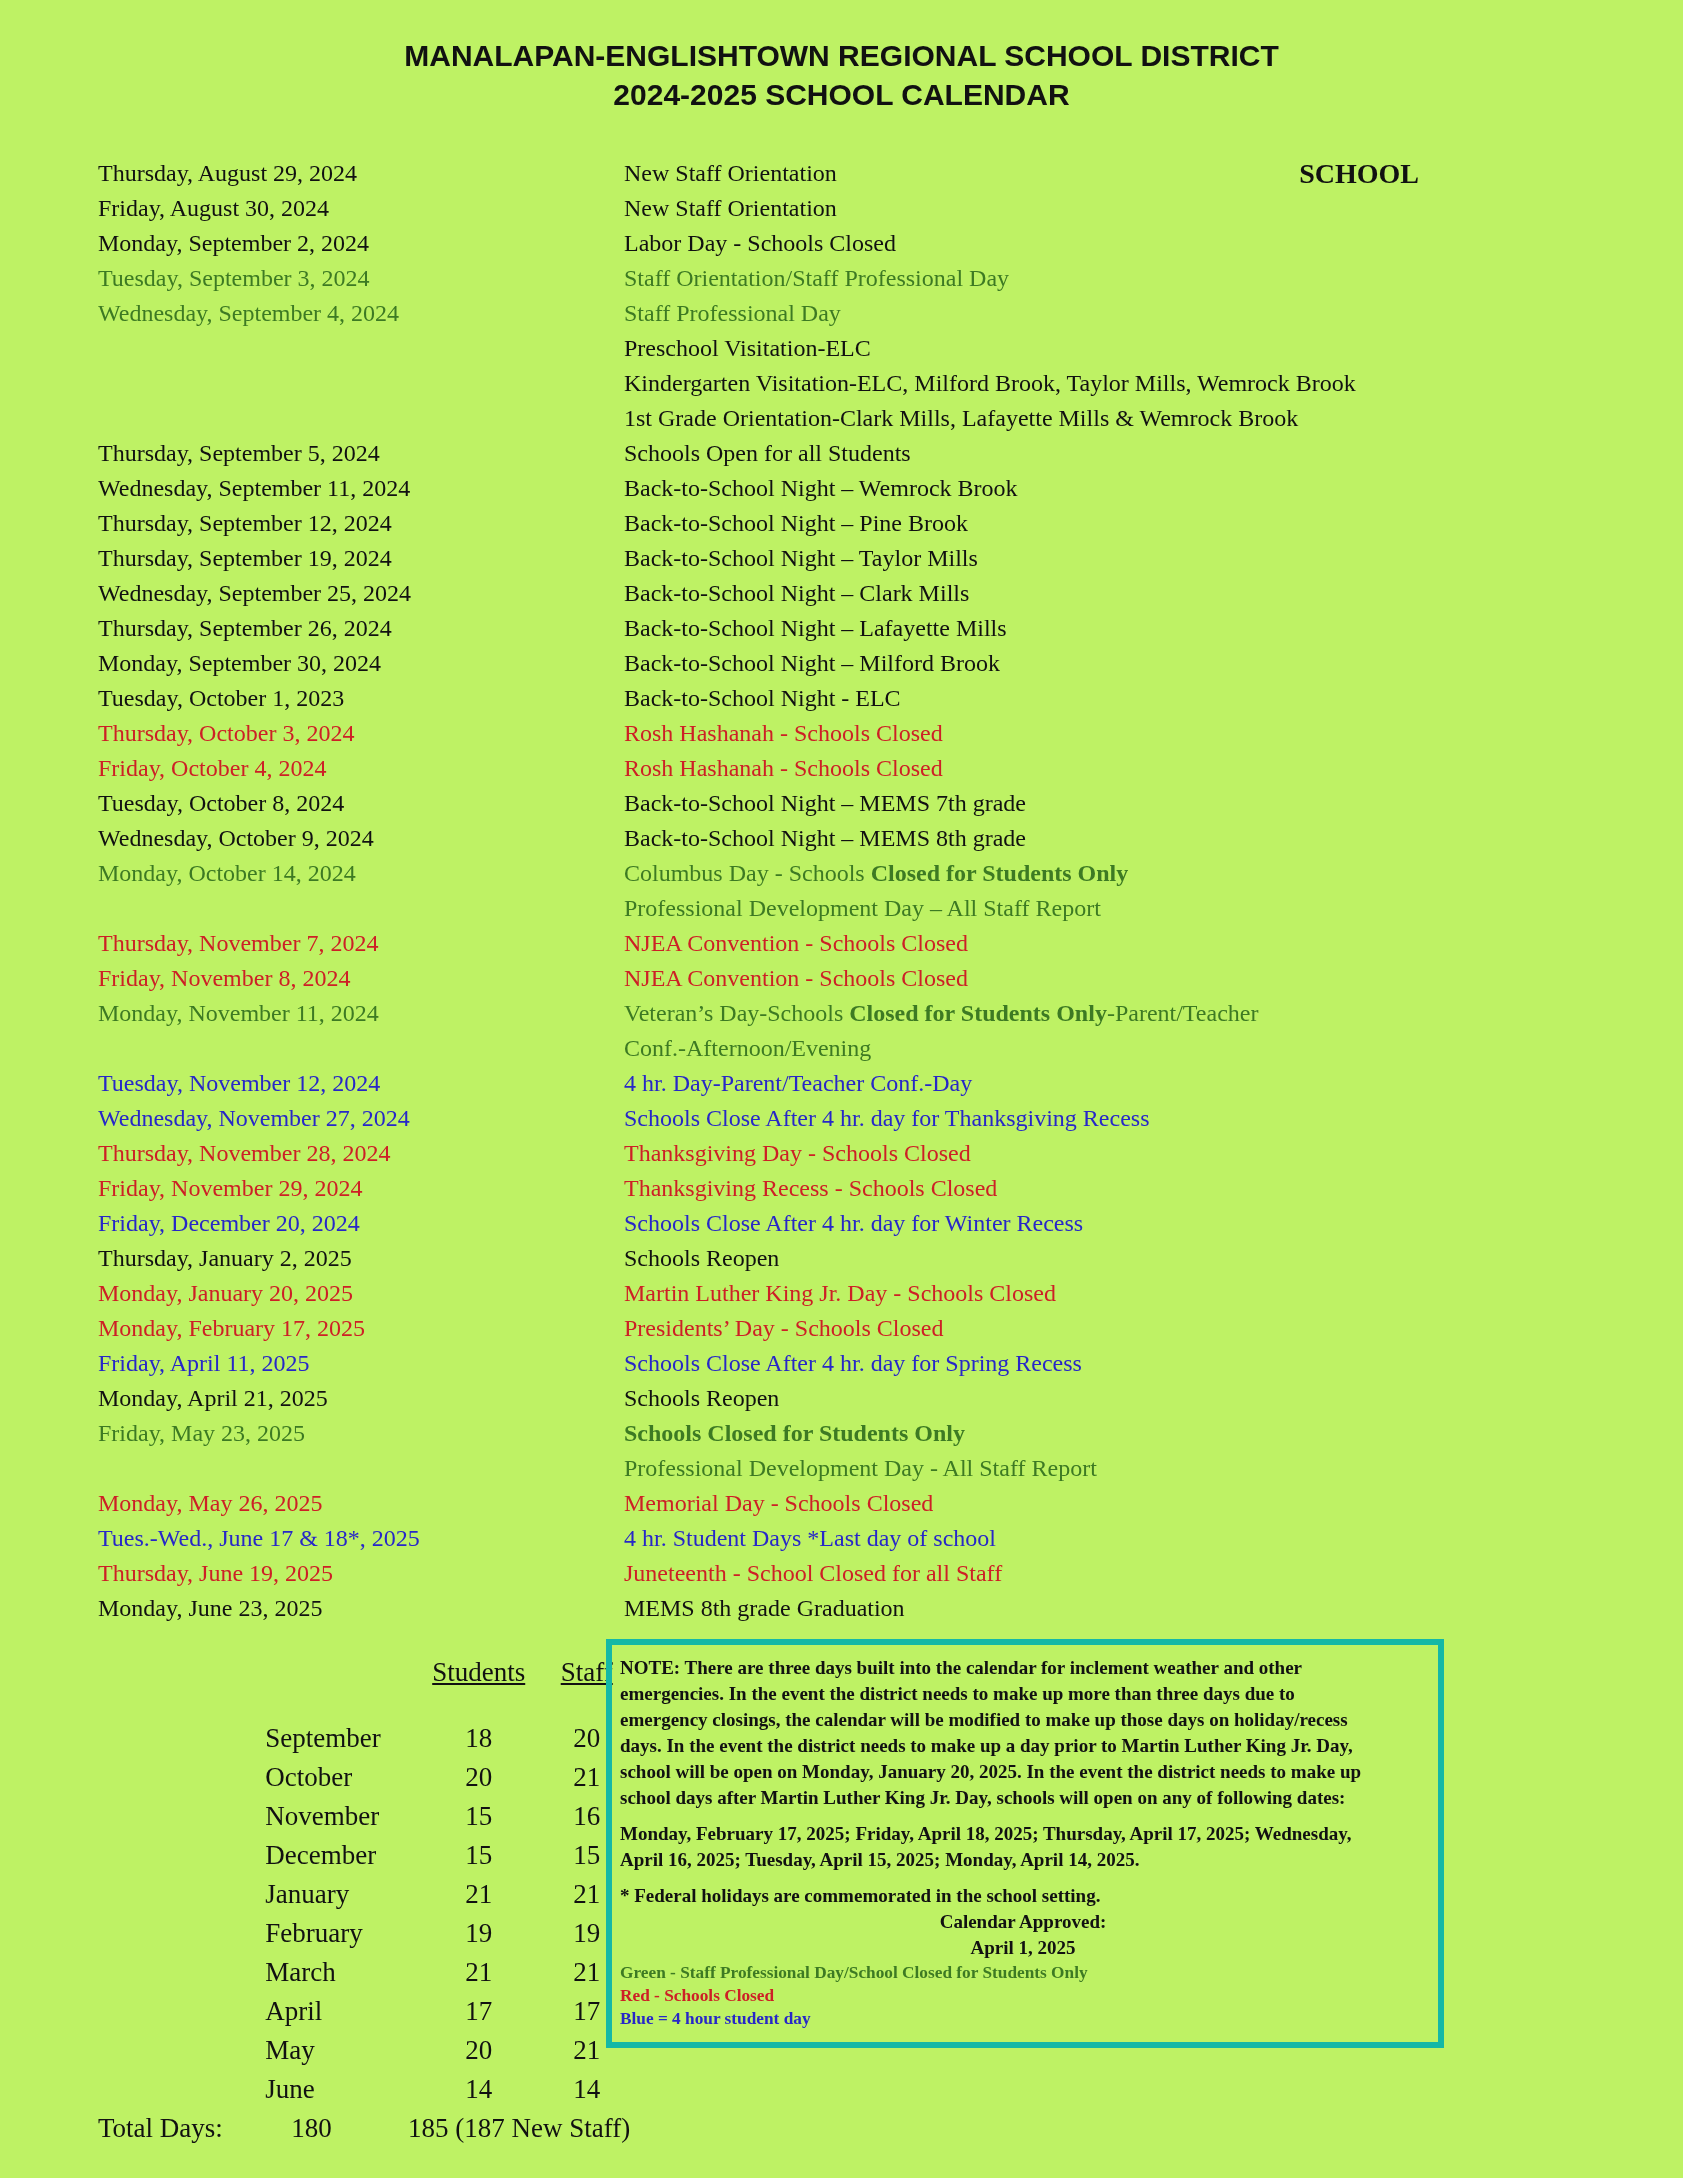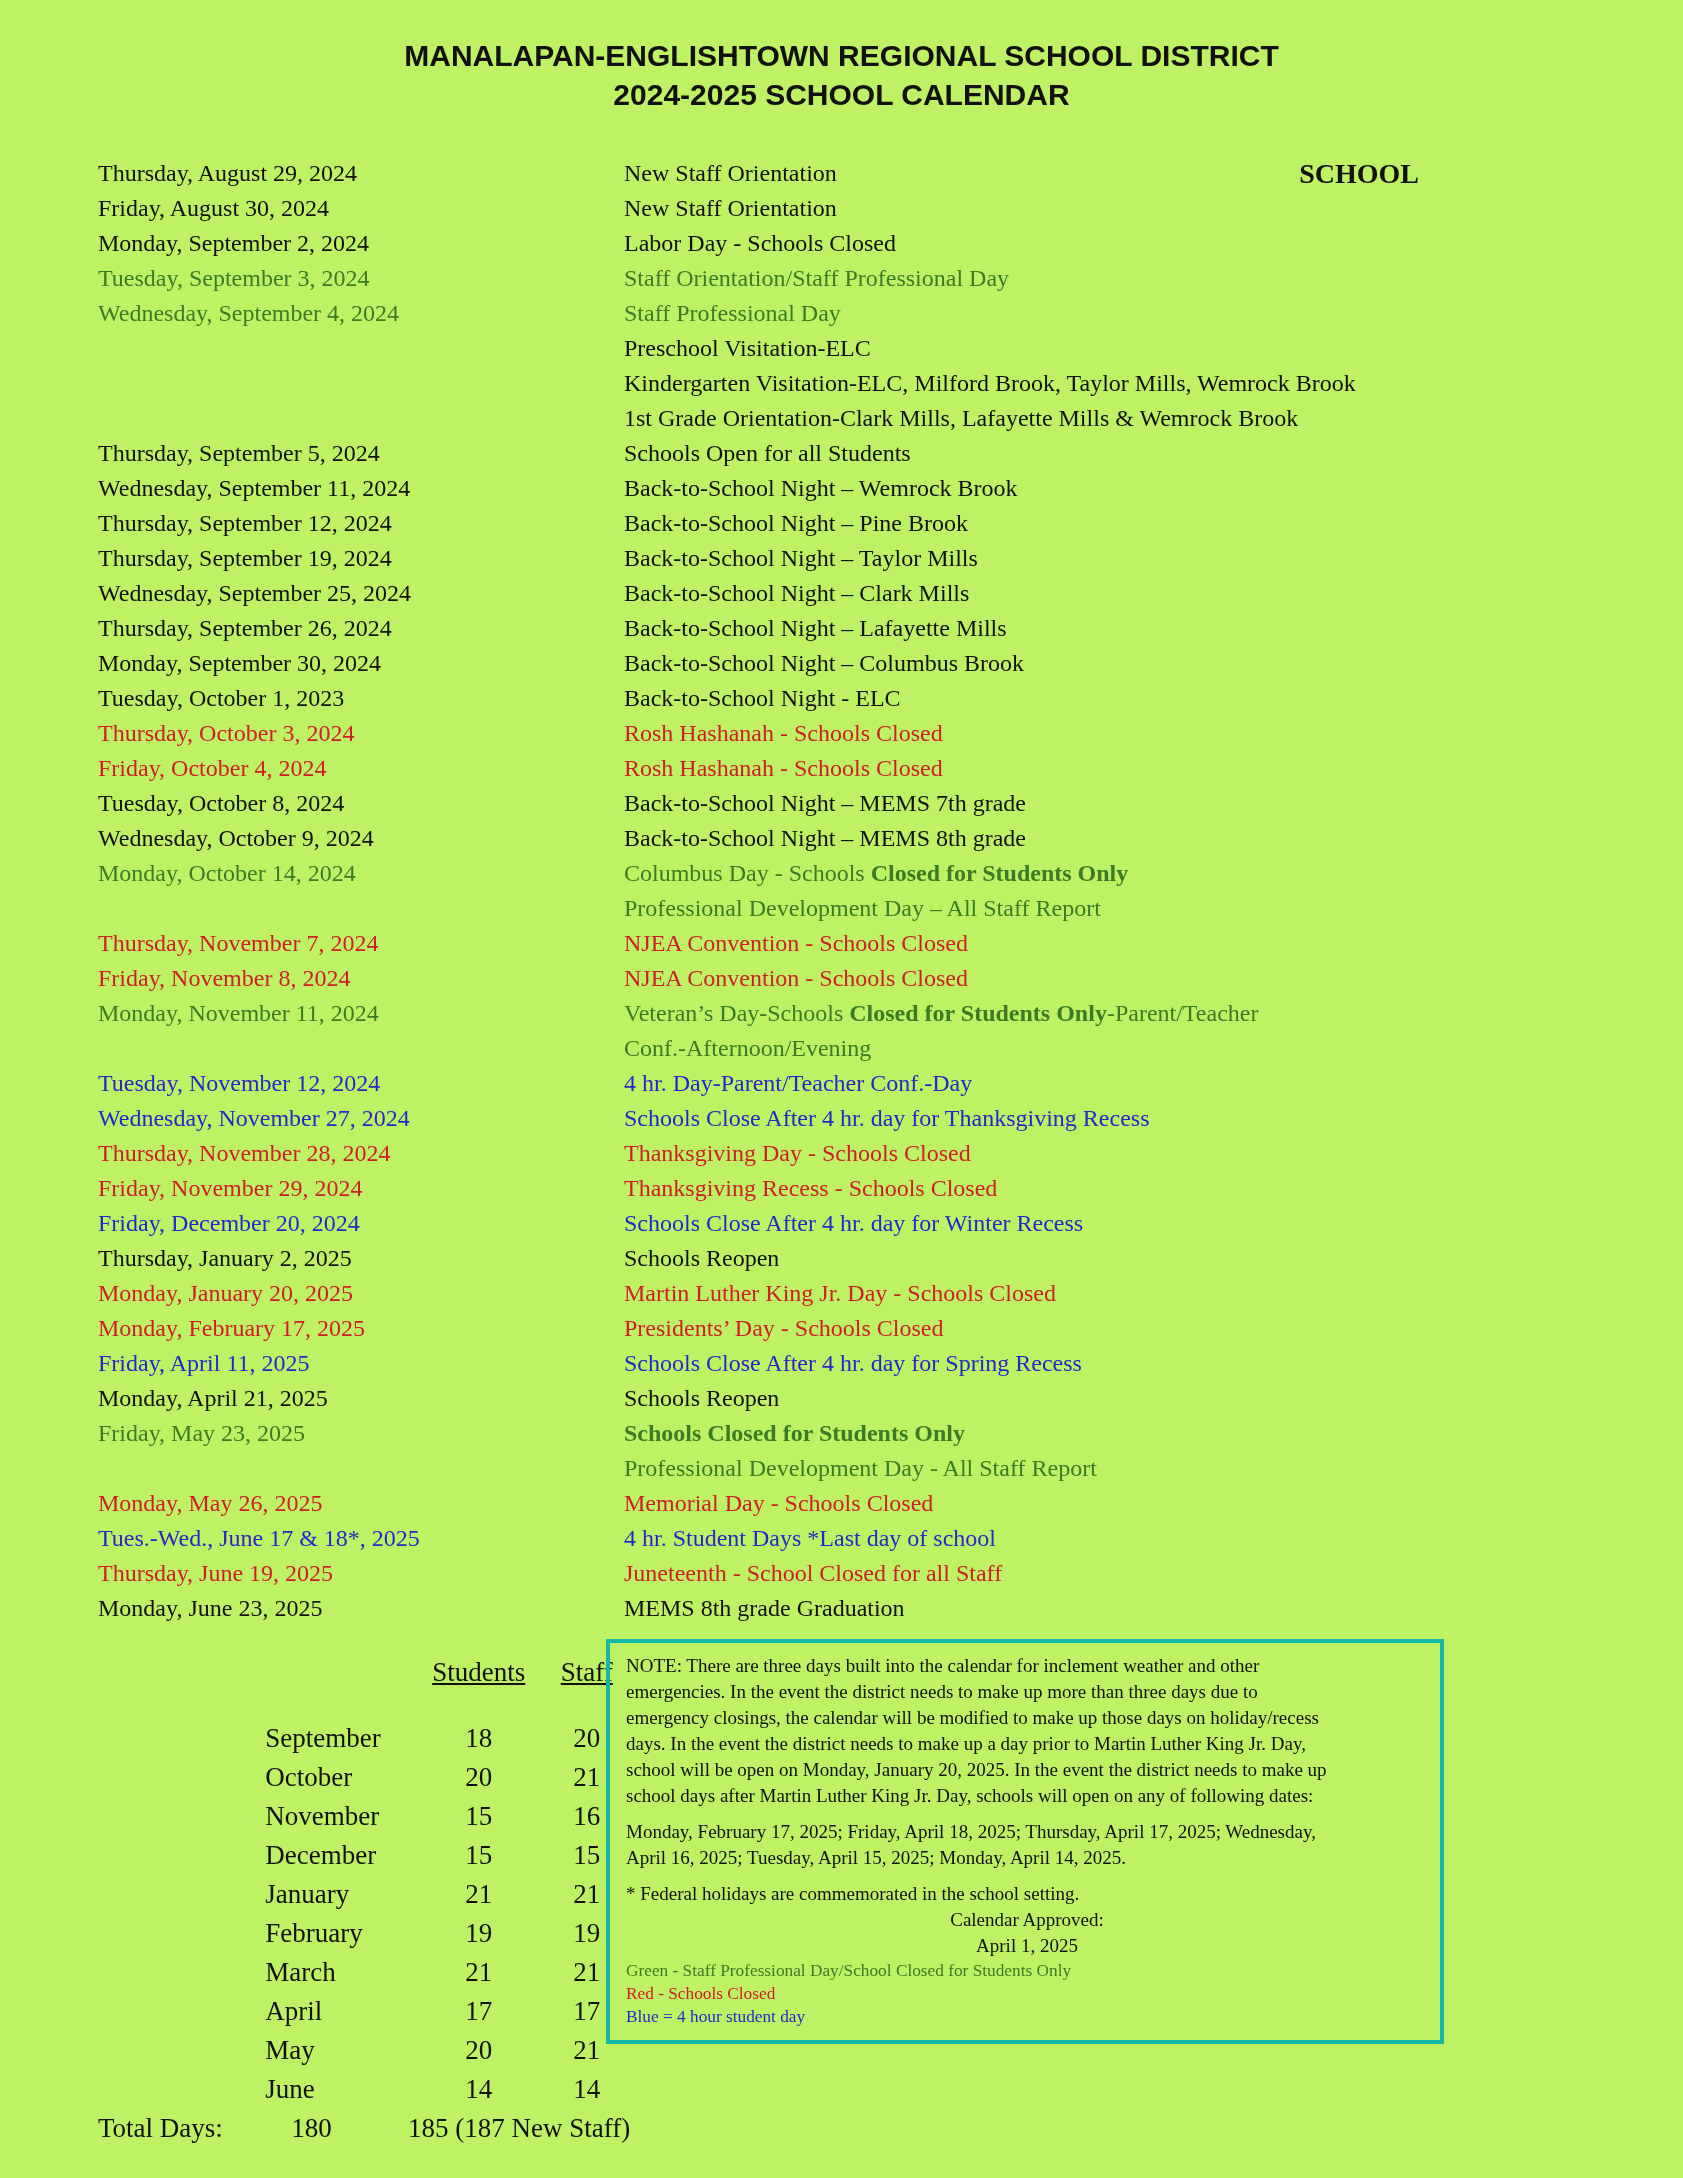--- a/index.html
+++ b/index.html
@@ -23,21 +23,21 @@
   .black{color:#111111;}
   .sum-table{position:absolute;left:98px;top:1653px;font-size:27px;}
   .t-head,.t-row{display:flex;height:39px;line-height:39px;white-space:nowrap;justify-content:flex-end;}
   .t-month{width:149px;flex:none;}
   .t-num{width:129px;flex:none;text-align:center;}
   .t-num2{width:87px;flex:none;text-align:center;}
   .t-spacer{height:27px;}
   .u{text-decoration:underline;}
   .t-total-staff{margin-left:32px;white-space:nowrap;}
   .note-box{position:absolute;left:606px;top:1639px;width:838px;box-sizing:border-box;
-    border:4px solid #14b8a6;padding:10px 12px 12px 16px;font-size:19px;line-height:26px;}
+    border:6px solid #14b8a6;padding:10px 12px 12px 8px;font-size:19px;line-height:26px;font-weight:bold;}
   .note-box .nl{white-space:nowrap;}
   .nb-gap{margin-top:10px;}
   .nb-center{text-align:center;}
   .legend-line{font-size:17.3px;line-height:23px;white-space:nowrap;}
 </style>
 </head>
 <body>
 
 <div class="page">
 
@@ -100,21 +100,21 @@
       <div class="cal-row">
         <span class="cal-date black">Wednesday, September 25, 2024</span>
         <span class="cal-event black"><span>Back-to-School Night – Clark Mills</span></span>
       </div>
       <div class="cal-row">
         <span class="cal-date black">Thursday, September 26, 2024</span>
         <span class="cal-event black"><span>Back-to-School Night – Lafayette Mills</span></span>
       </div>
       <div class="cal-row">
         <span class="cal-date black">Monday, September 30, 2024</span>
-        <span class="cal-event black"><span>Back-to-School Night – Columbus Brook</span></span>
+        <span class="cal-event black"><span>Back-to-School Night – Milford Brook</span></span>
       </div>
       <div class="cal-row">
         <span class="cal-date black">Tuesday, October 1, 2023</span>
         <span class="cal-event black"><span>Back-to-School Night - ELC</span></span>
       </div>
       <div class="cal-row">
         <span class="cal-date red">Thursday, October 3, 2024</span>
         <span class="cal-event red"><span>Rosh Hashanah - Schools Closed</span></span>
       </div>
       <div class="cal-row">

